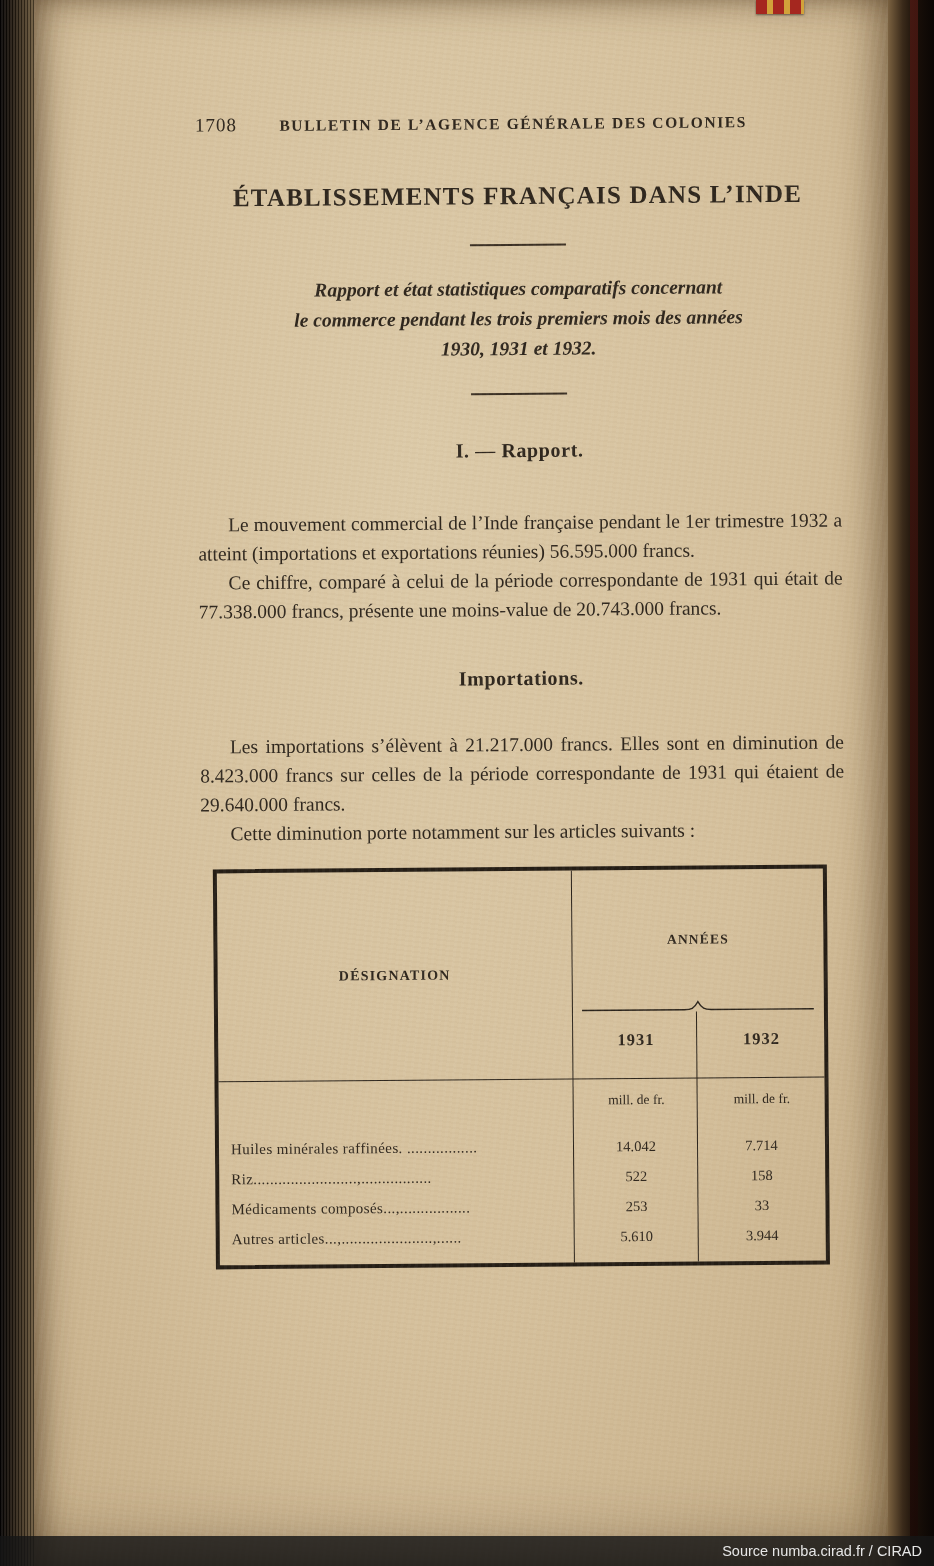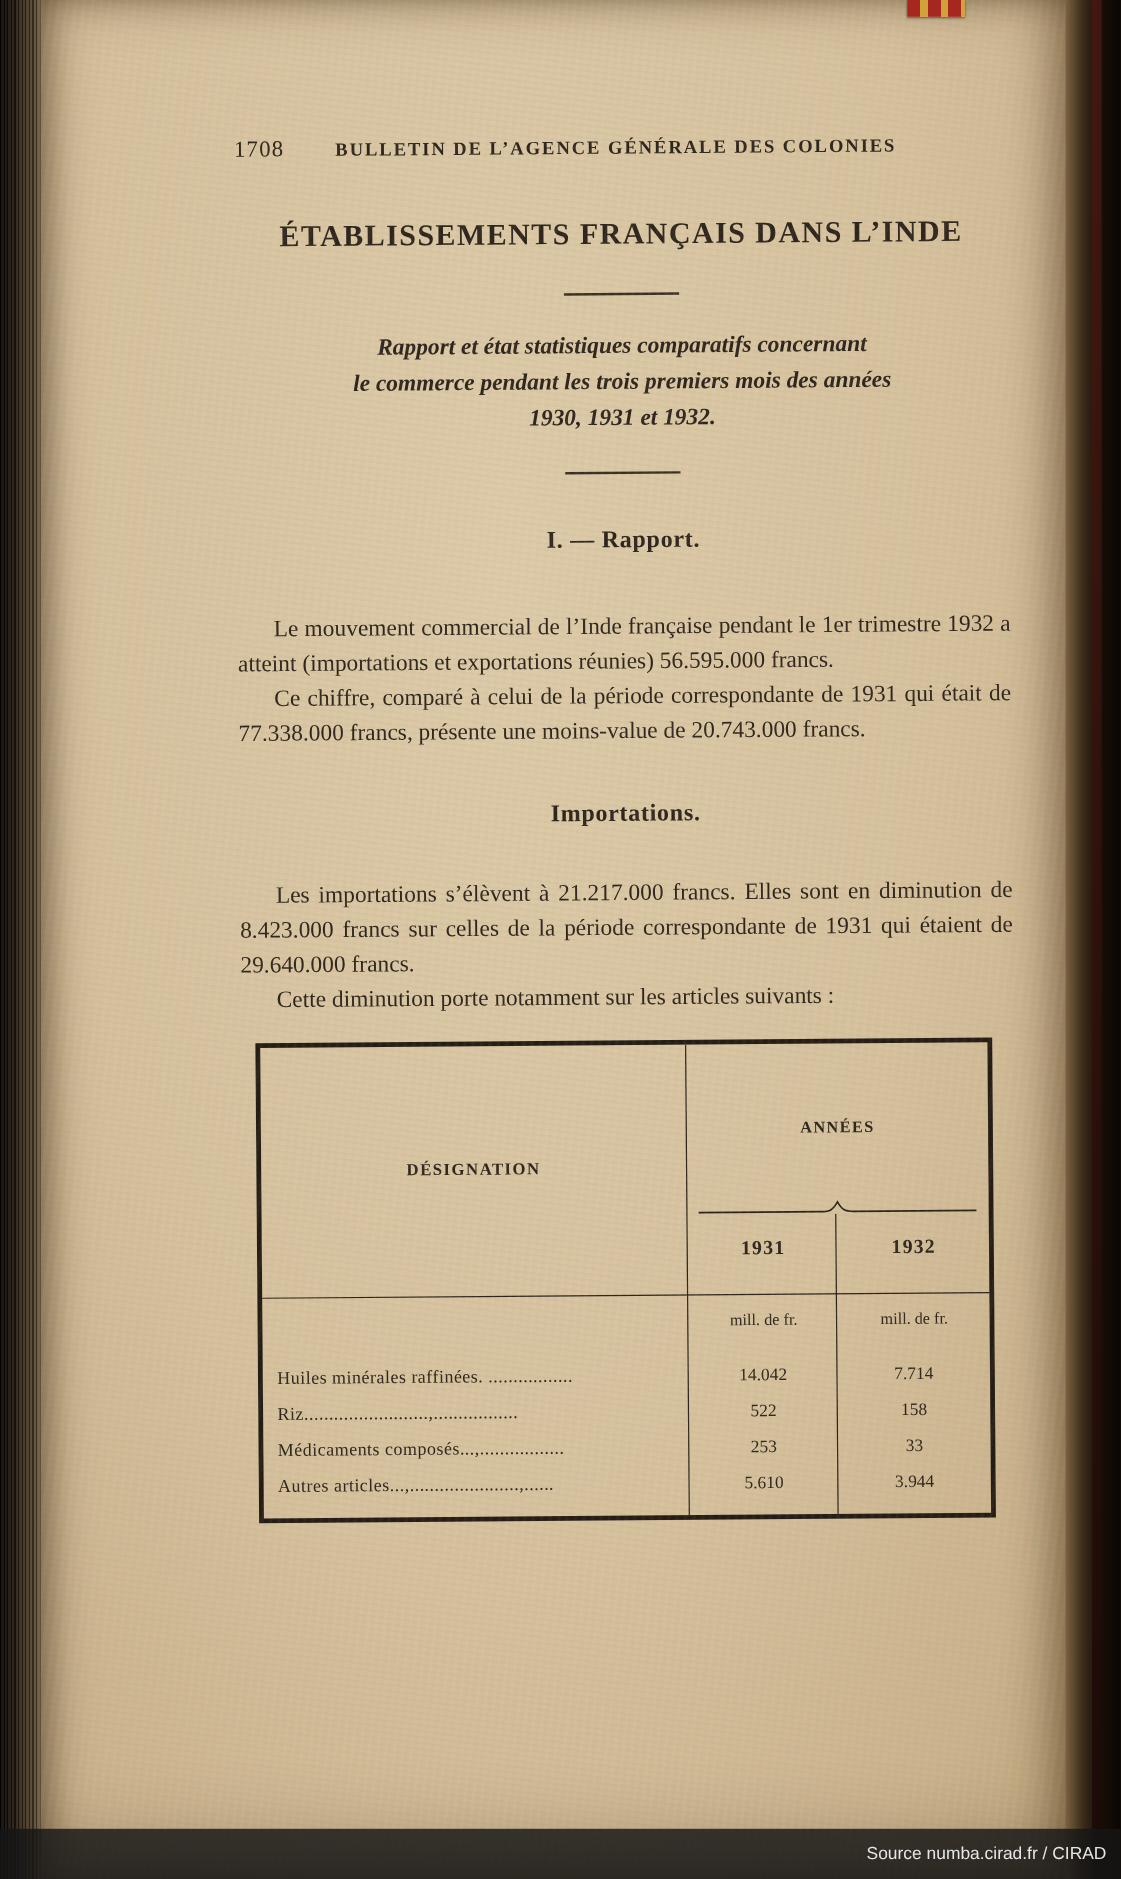--- a/index.html
+++ b/index.html
@@ -105,21 +105,21 @@
   .tbl-units .un { flex:1; text-align:center; font-size:13.5px; }
 
   .tbl-rows { position:absolute; left:0; right:0; top:262px; }
   .tbl-row { display:flex; align-items:center; height:30px; font-size:15px; }
   .tbl-row-label { width:355px; padding-left:12px; white-space:nowrap; overflow:hidden; letter-spacing:.4px; }
   .tbl-row-v1 { width:124px; text-align:center; font-size:14.5px; }
   .tbl-row-v2 { flex:1; text-align:center; font-size:14.5px; }
 
   
   .footer {
-    position:absolute; left:0; right:0; bottom:0; height:42px;
+    position:absolute; left:0; right:0; bottom:0; height:30px;
     background:rgba(22,22,22,.82);
     display:flex; align-items:center; justify-content:flex-end;
     padding-right:12px;
     color:#e6e6e6;
     font-family:"Liberation Sans", sans-serif;
     font-size:14.5px;
     z-index:5;
   }
 </style>
 </head>

